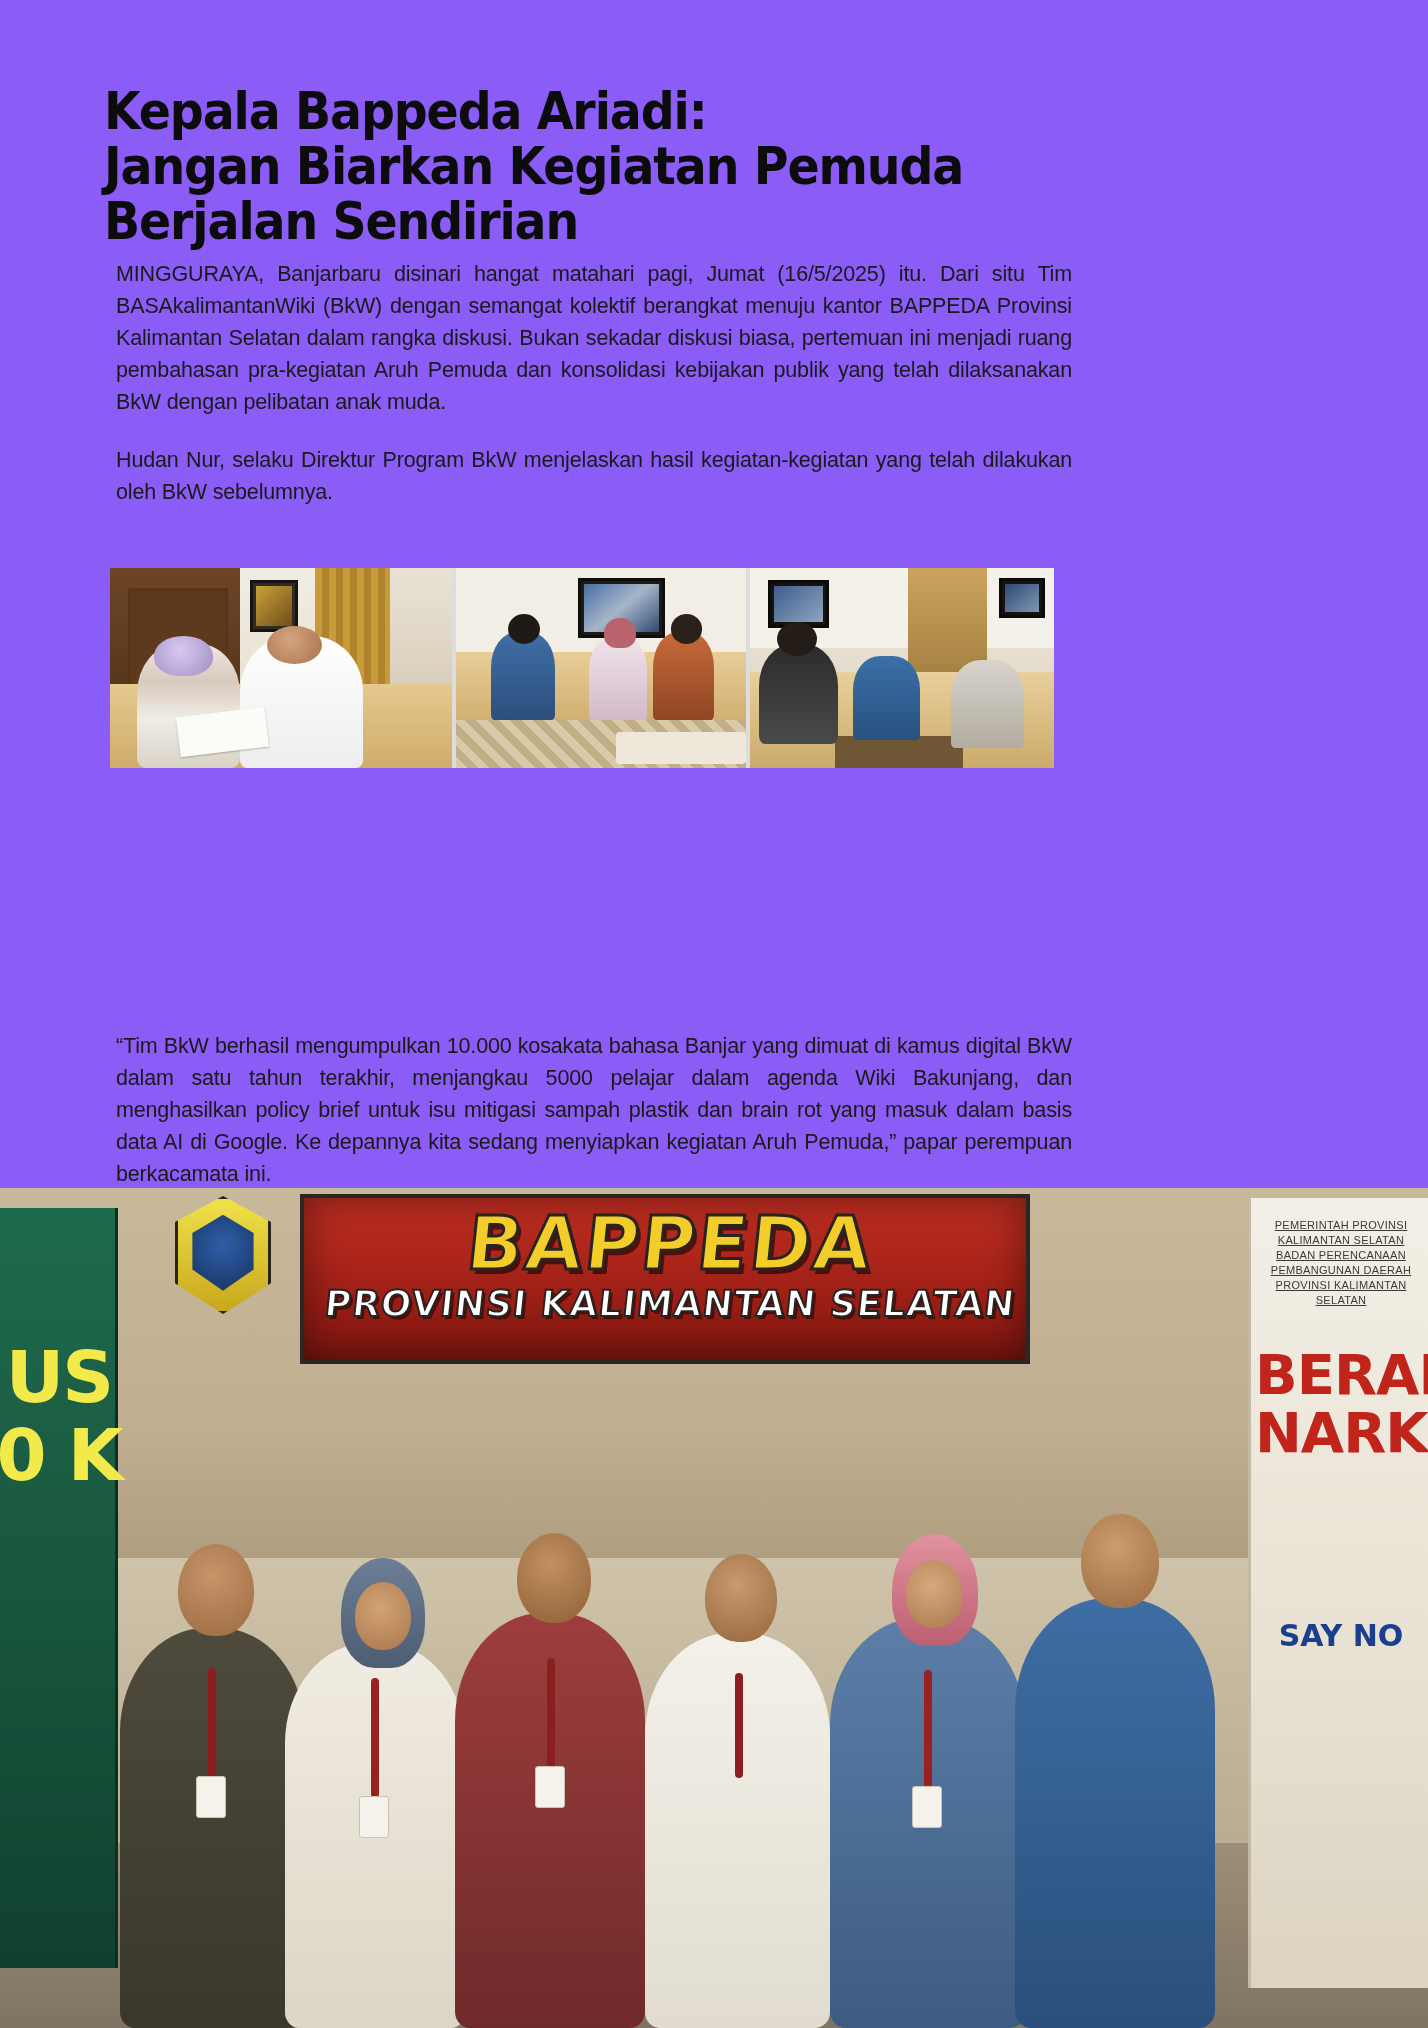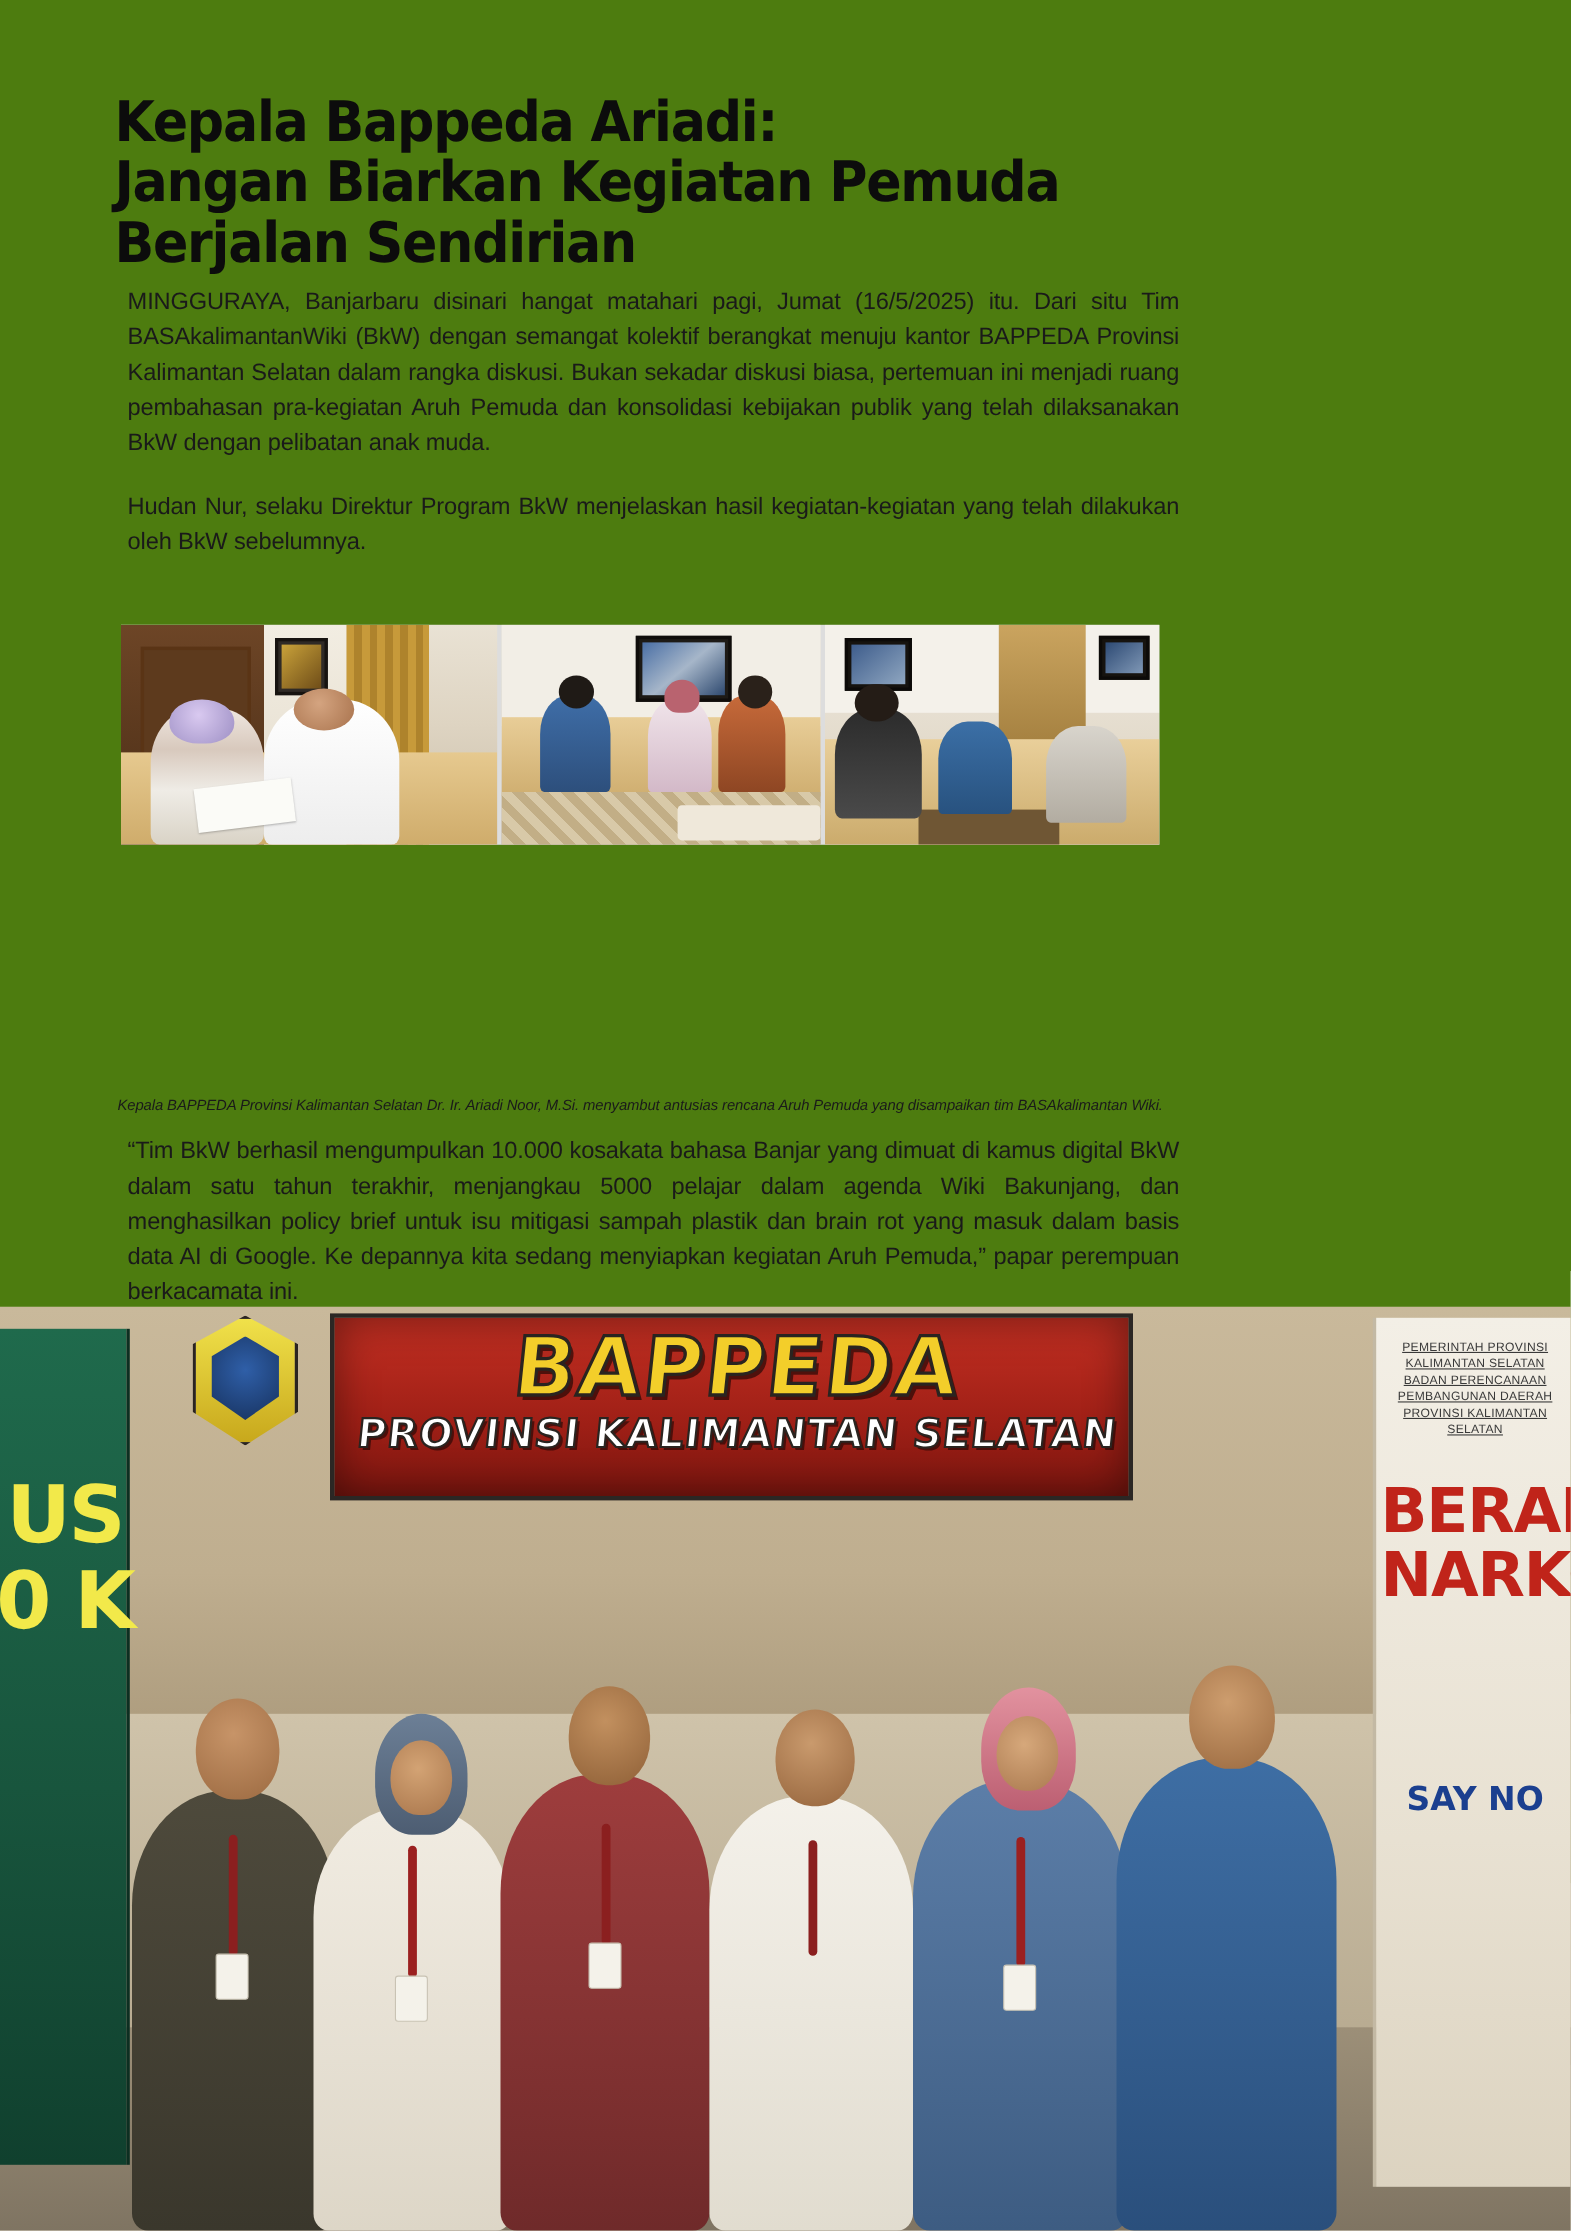--- a/index.html
+++ b/index.html
@@ -8,21 +8,21 @@
     width: 1428px;
     height: 2028px;
     background: #ffffff;
     font-family: "Liberation Sans", sans-serif;
     overflow: hidden;
   }
   .page {
     position: relative;
     width: 1428px;
     height: 1712px;
-    background: #4d7c0f;
+    background: #8b5cf6;
   }
 
   
   .headline {
     position: absolute;
     left: 104px;
     top: 84px;
     width: 1000px;
     font-family: "DejaVu Sans", sans-serif;
     font-weight: 700;
@@ -291,21 +291,20 @@
         <div class="frameC2"></div>
       <div class="sofaC"></div>
         <div class="tblC"></div>
       <div class="pC1"></div>
         <div class="pC1h"></div>
       <div class="pC2"></div>
         <div class="pC3"></div>
     </div>
   </div>
 
-  <div class="photo-caption">Kepala BAPPEDA Provinsi Kalimantan Selatan Dr. Ir. Ariadi Noor, M.Si. menyambut antusias rencana Aruh Pemuda yang disampaikan tim BASAkalimantan Wiki.</div>
 
   <div class="body-col" style="top:1030px;">
     <p class="para">“Tim BkW berhasil mengumpulkan 10.000 kosakata bahasa Banjar yang dimuat di kamus digital BkW dalam satu tahun terakhir, menjangkau 5000 pelajar dalam agenda Wiki Bakunjang, dan menghasilkan policy brief untuk isu mitigasi sampah plastik dan brain rot yang masuk dalam basis data AI di Google. Ke depannya kita sedang menyiapkan kegiatan Aruh Pemuda,” papar perempuan berkacamata ini.</p>
     <p class="para">BkW menegaskan harapan agar Bappeda Kalsel dapat membangun sinergi dalam membuat produk kebijakan dari isu-isu yang disuarakan oleh pemuda.</p>
     <p class="para">Diskusi yang diinisiasi oleh BkW ini membuka forum agar pemuda dapat mengambil peran dalam merumuskan ide, gagasan, dan kritik membangun yang akan dibawa ke agenda besar pembangunan Kalimantan Selatan ke depan.</p>
     <p class="para">“Kita sedang membangun sesuatu yang lebih dari sekadar event. Ini adalah ruang belajar bersama, mencatat, dan merancang masa depan Banua lewat lensa anak muda, maka dari itu pemerintah tidak boleh membiarkan kegiatan pemuda berjalan sendirian,” ucap Ariadi Noor menanggapi.</p>
   </div>
 
   <div class="hero">
     <div class="hero-wall"></div>

